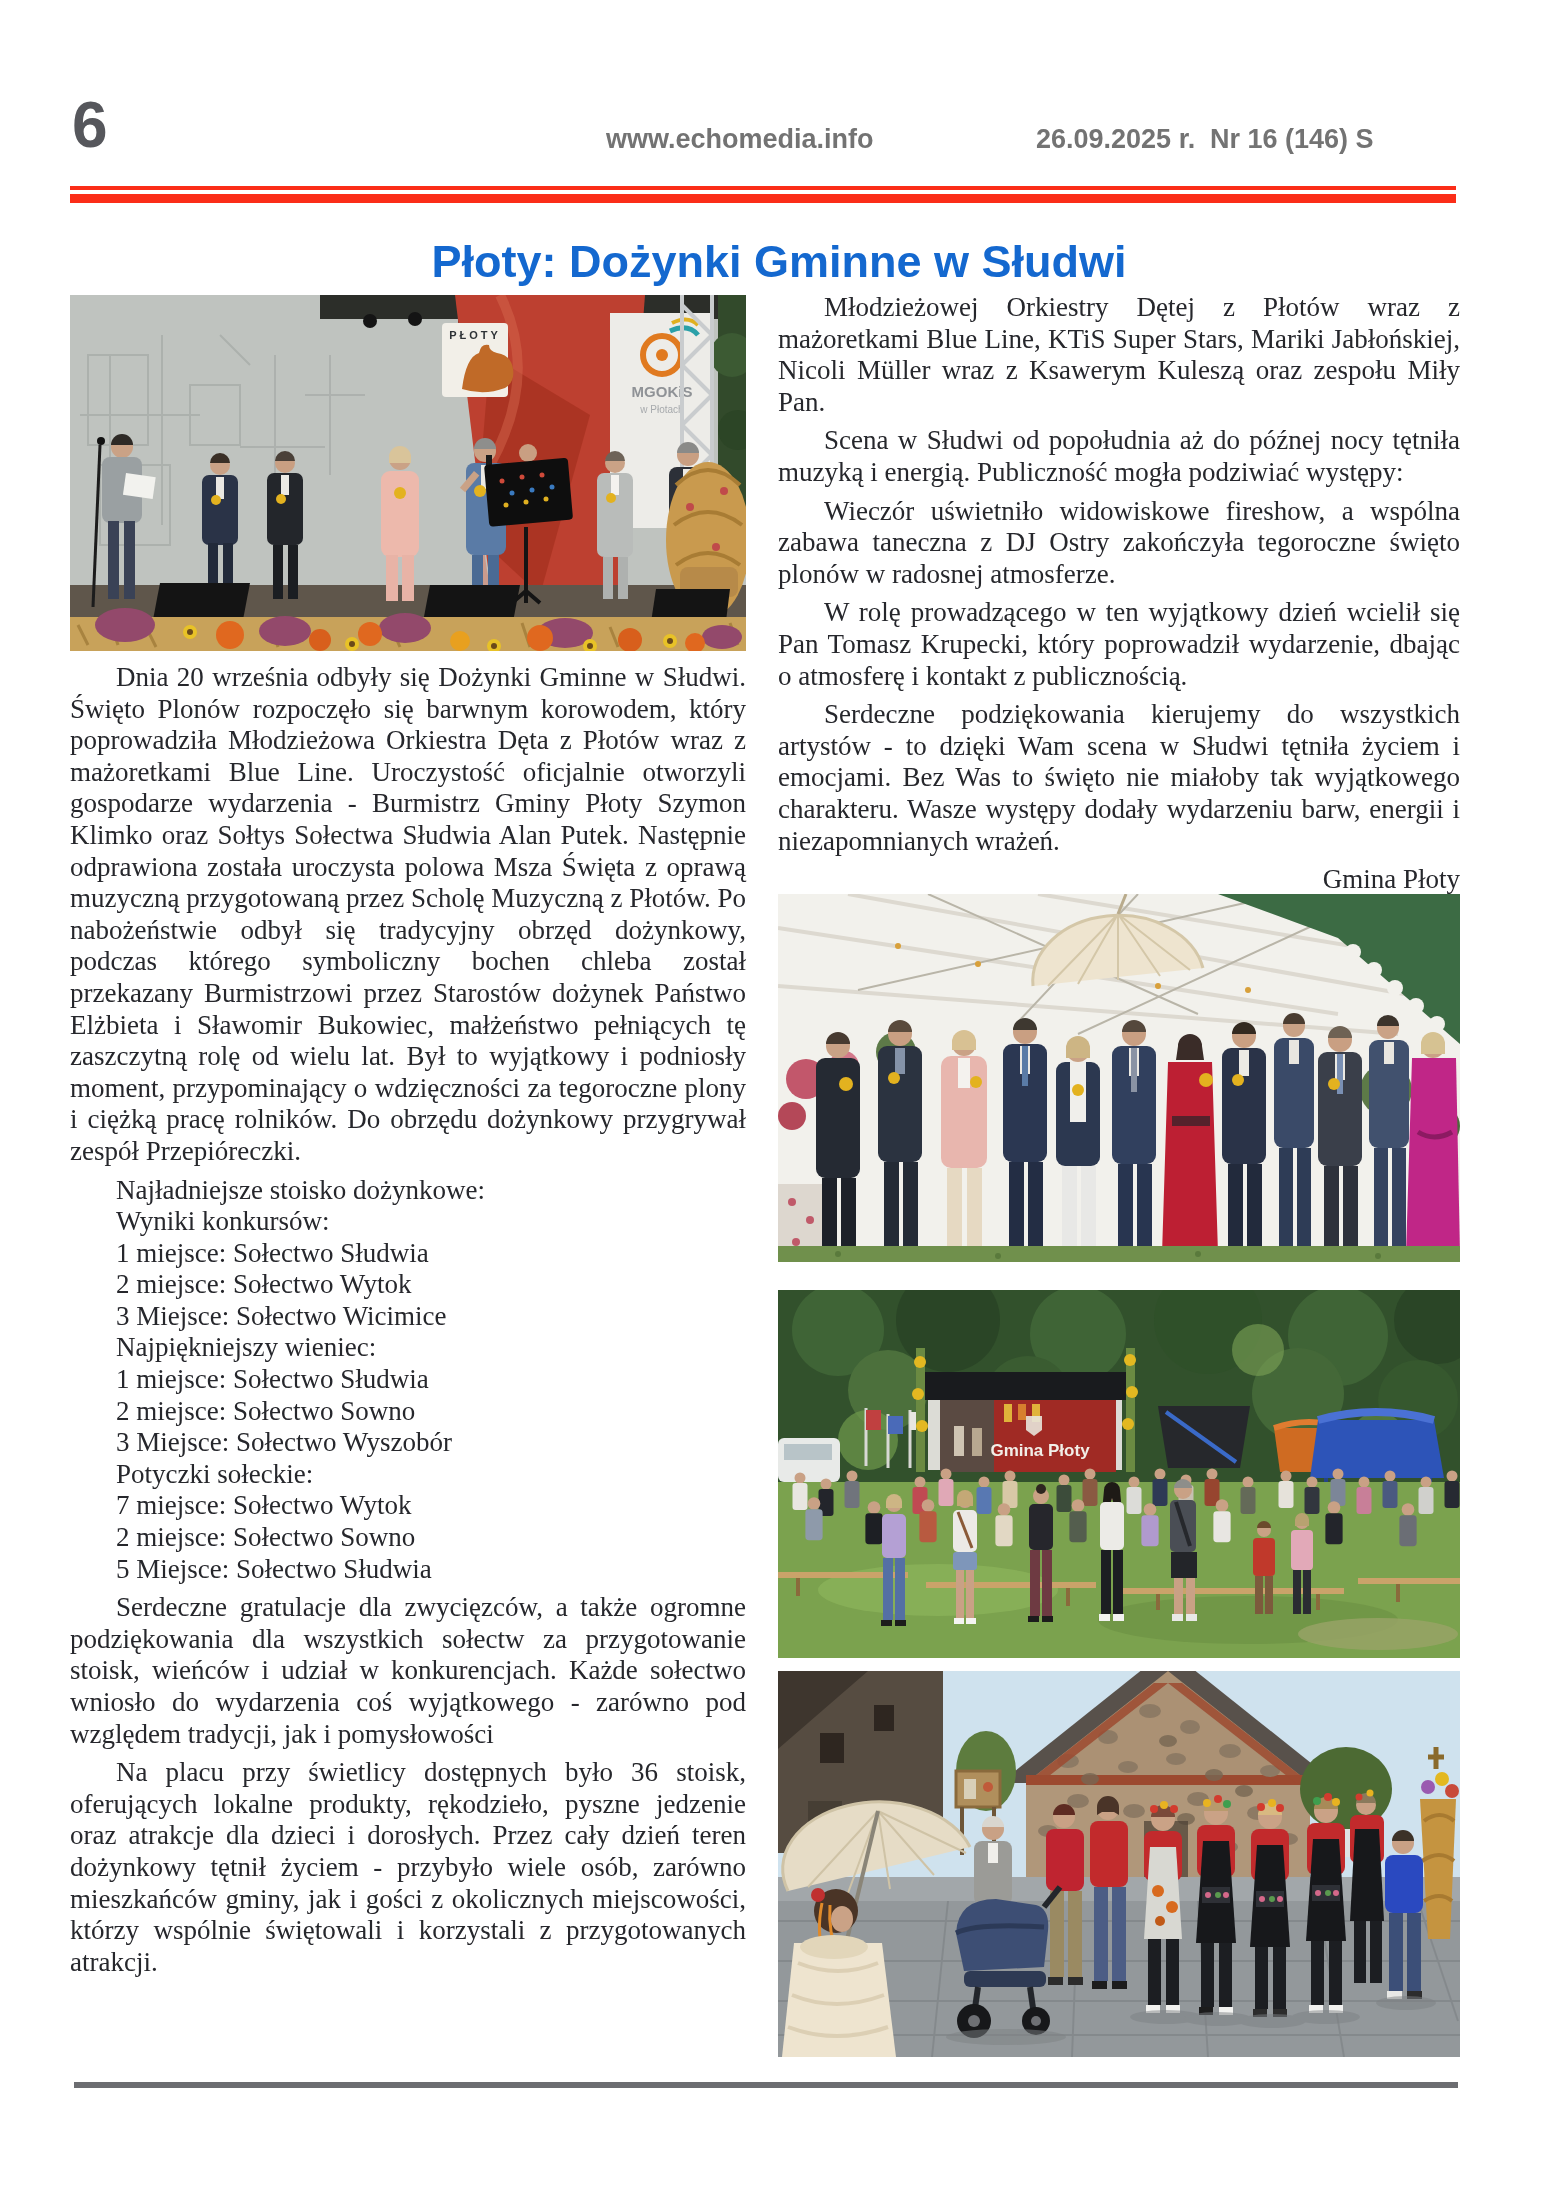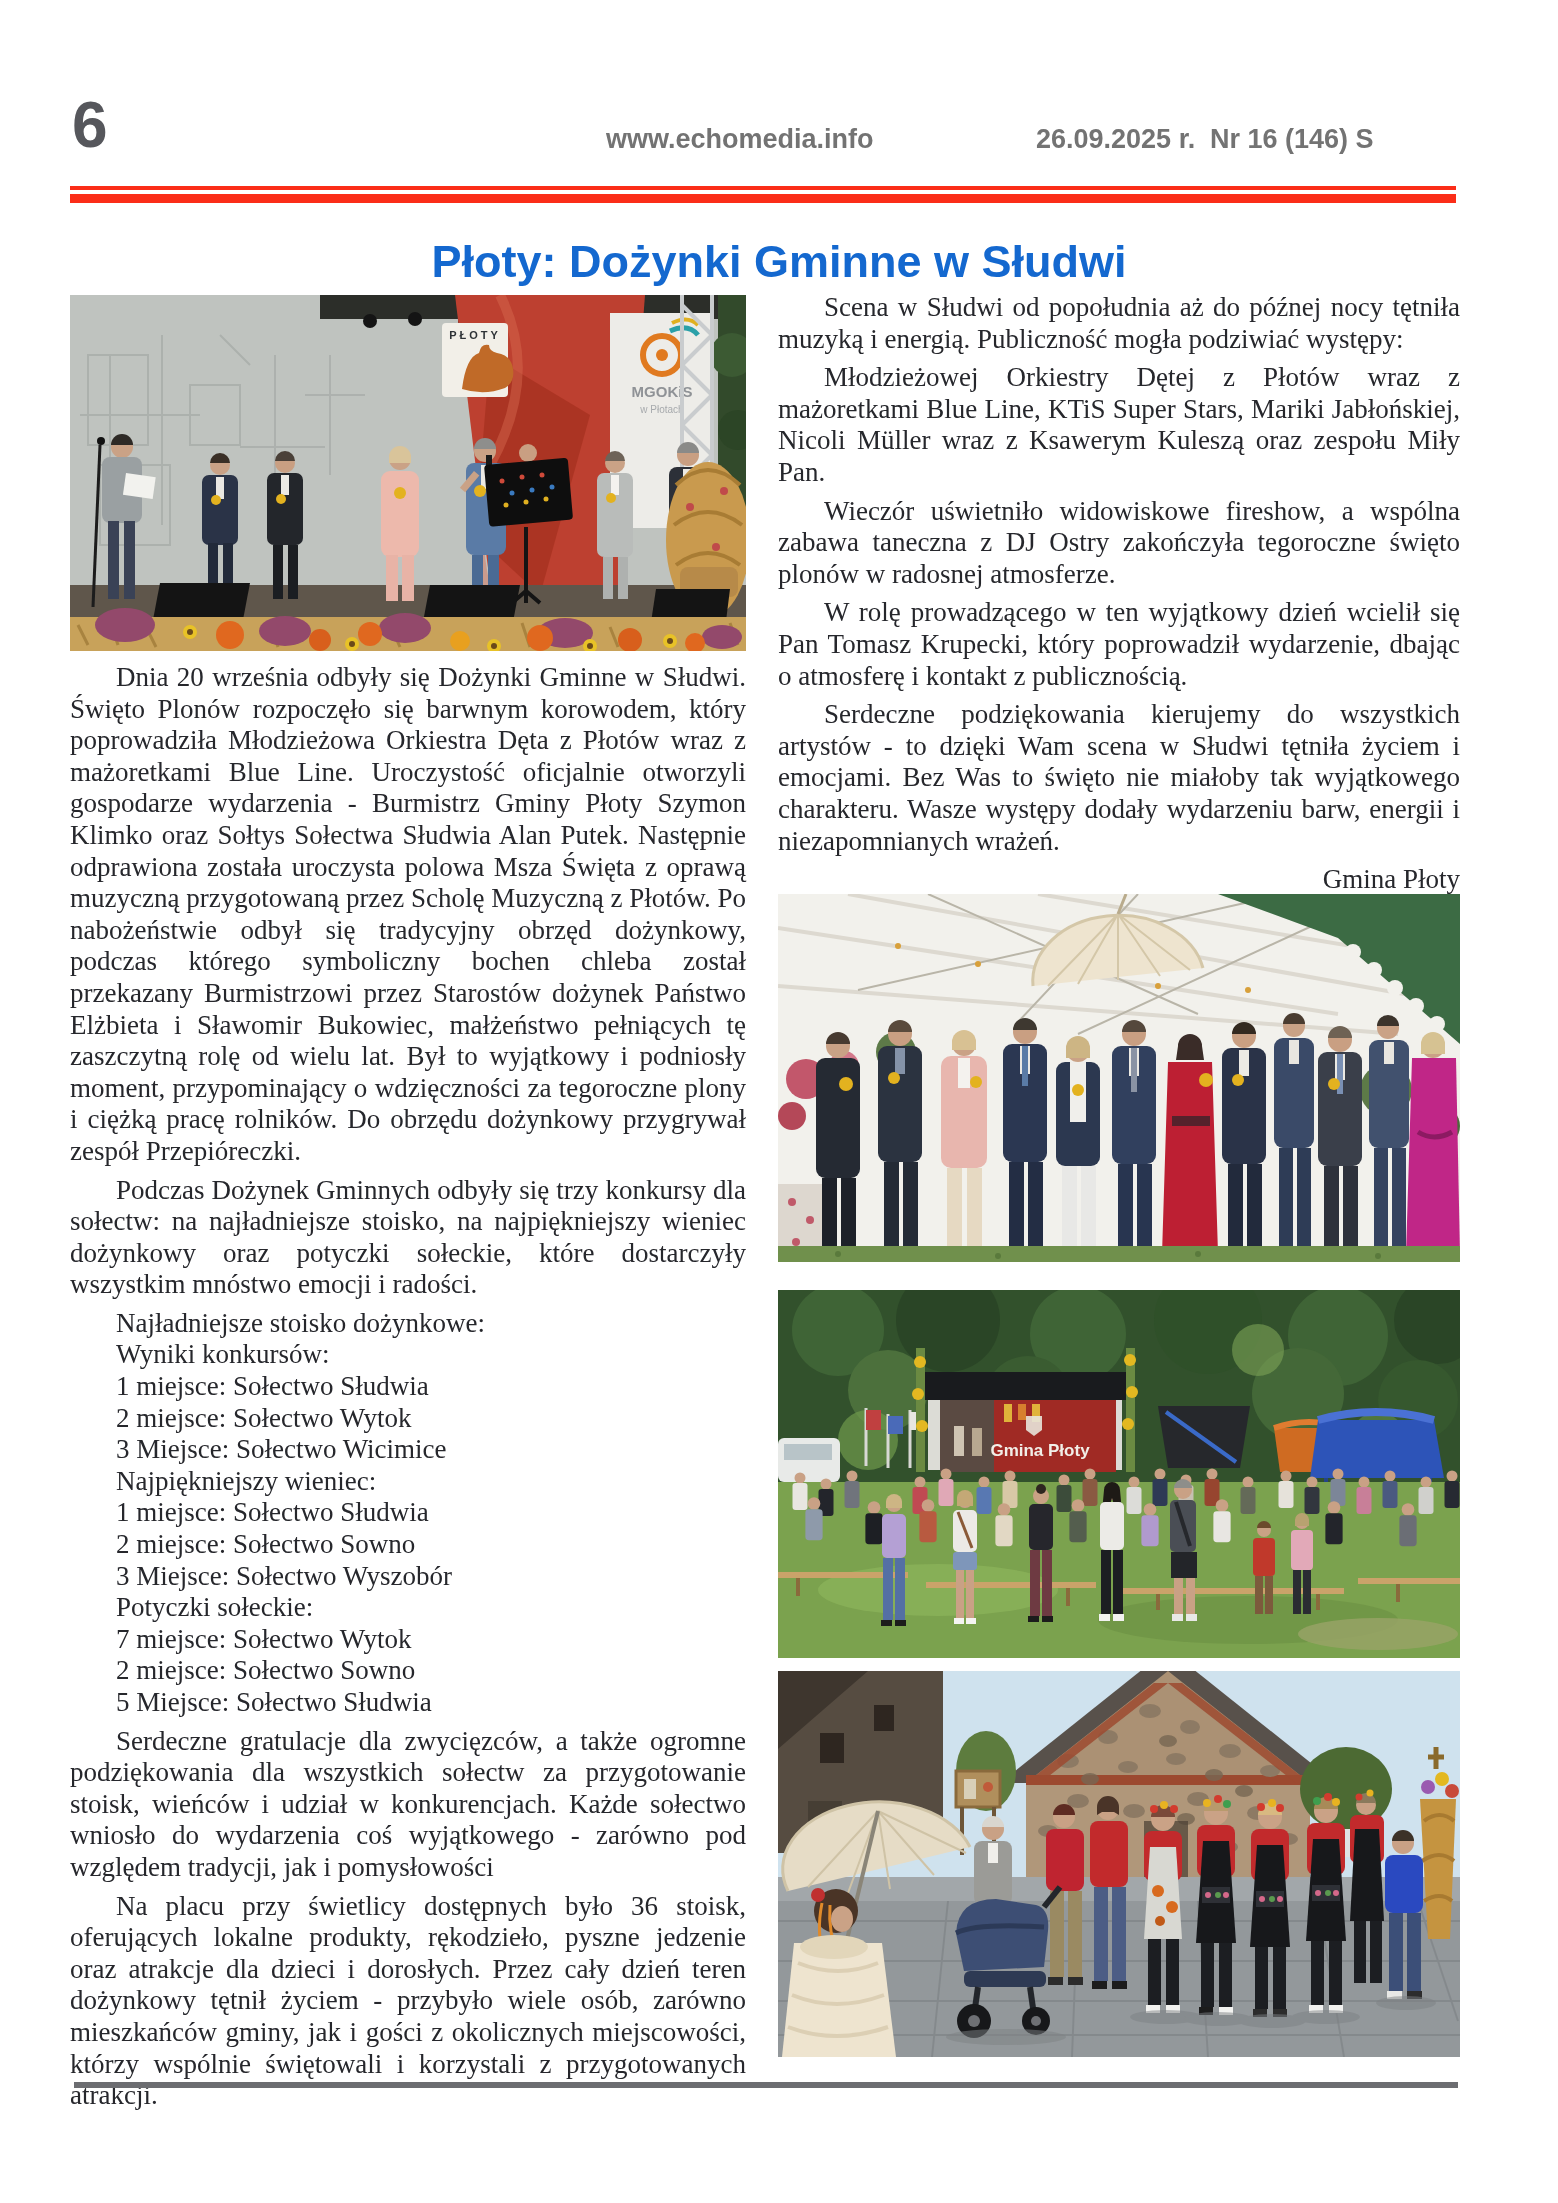--- a/index.html
+++ b/index.html
@@ -216,43 +216,42 @@
       <circle cx="520" cy="351" r="7" fill="#e8c227"></circle>
           <circle cx="520" cy="351" r="3" fill="#6b4a1a"></circle>
       <circle cx="600" cy="346" r="7" fill="#e8c227"></circle>
           <circle cx="600" cy="346" r="3" fill="#6b4a1a"></circle>
     </g>
   </svg>
   </div>
 
   <div id="col-left" class="col">
     <p>Dnia 20 września odbyły się Dożynki Gminne w Słudwi. Święto Plonów rozpoczęło się barwnym korowodem, który poprowadziła Młodzieżowa Orkiestra Dęta z Płotów wraz z mażoretkami Blue Line. Uroczystość oficjalnie otworzyli gospodarze wydarzenia - Burmistrz Gminy Płoty Szymon Klimko oraz Sołtys Sołectwa Słudwia Alan Putek. Następnie odprawiona została uroczysta polowa Msza Święta z oprawą muzyczną przygotowaną przez Scholę Muzyczną z Płotów. Po nabożeństwie odbył się tradycyjny obrzęd dożynkowy, podczas którego symboliczny bochen chleba został przekazany Burmistrzowi przez Starostów dożynek Państwo Elżbieta i Sławomir Bukowiec, małżeństwo pełniących tę zaszczytną rolę od wielu lat. Był to wyjątkowy i podniosły moment, przypominający o wdzięczności za tegoroczne plony i ciężką pracę rolników. Do obrzędu dożynkowy przygrywał zespół Przepióreczki.</p>
-    <p>Podczas Dożynek Gminnych odbyły się trzy konkursy dla sołectw: na najładniejsze stoisko, na najpiękniejszy wieniec dożynkowy oraz potyczki sołeckie, które dostarczyły wszystkim mnóstwo emocji i radości.</p>
     <div class="results">
       <div class="rline">Najładniejsze stoisko dożynkowe:</div>
       <div class="rline">Wyniki konkursów:</div>
       <div class="rline">1 miejsce: Sołectwo Słudwia</div>
       <div class="rline">2 miejsce: Sołectwo Wytok</div>
       <div class="rline">3 Miejsce: Sołectwo Wicimice</div>
       <div class="rline">Najpiękniejszy wieniec:</div>
       <div class="rline">1 miejsce: Sołectwo Słudwia</div>
       <div class="rline">2 miejsce: Sołectwo Sowno</div>
       <div class="rline">3 Miejsce: Sołectwo Wyszobór</div>
       <div class="rline">Potyczki sołeckie:</div>
       <div class="rline">7 miejsce: Sołectwo Wytok</div>
       <div class="rline">2 miejsce: Sołectwo Sowno</div>
       <div class="rline">5 Miejsce: Sołectwo Słudwia</div>
     </div>
     <p>Serdeczne gratulacje dla zwycięzców, a także ogromne podziękowania dla wszystkich sołectw za przygotowanie stoisk, wieńców i udział w konkurencjach. Każde sołectwo wniosło do wydarzenia coś wyjątkowego - zarówno pod względem tradycji, jak i pomysłowości</p>
     <p>Na placu przy świetlicy dostępnych było 36 stoisk, oferujących lokalne produkty, rękodzieło, pyszne jedzenie oraz atrakcje dla dzieci i dorosłych. Przez cały dzień teren dożynkowy tętnił życiem - przybyło wiele osób, zarówno mieszkańców gminy, jak i gości z okolicznych miejscowości, którzy wspólnie świętowali i korzystali z przygotowanych atrakcji.</p>
   </div>
 
   <div id="col-right" class="col">
+    <p>Młodzieżowej Orkiestry Dętej z Płotów wraz z mażoretkami Blue Line, KTiS Super Stars, Mariki Jabłońskiej, Nicoli Müller wraz z Ksawerym Kuleszą oraz zespołu Miły Pan.</p>
     <p>Scena w Słudwi od popołudnia aż do późnej nocy tętniła muzyką i energią. Publiczność mogła podziwiać występy:</p>
-    <p>Młodzieżowej Orkiestry Dętej z Płotów wraz z mażoretkami Blue Line, KTiS Super Stars, Mariki Jabłońskiej, Nicoli Müller wraz z Ksawerym Kuleszą oraz zespołu Miły Pan.</p>
     <p>Wieczór uświetniło widowiskowe fireshow, a wspólna zabawa taneczna z DJ Ostry zakończyła tegoroczne święto plonów w radosnej atmosferze.</p>
     <p>W rolę prowadzącego w ten wyjątkowy dzień wcielił się Pan Tomasz Krupecki, który poprowadził wydarzenie, dbając o atmosferę i kontakt z publicznością.</p>
     <p>Serdeczne podziękowania kierujemy do wszystkich artystów - to dzięki Wam scena w Słudwi tętniła życiem i emocjami. Bez Was to święto nie miałoby tak wyjątkowego charakteru. Wasze występy dodały wydarzeniu barw, energii i niezapomnianych wrażeń.</p>
     <p class="signature">Gmina Płoty</p>
   </div>
 
   <div id="photo-2" class="photo">
   <svg viewBox="0 0 682 368" preserveAspectRatio="none" xmlns="http://www.w3.org/2000/svg">
     <rect width="682" height="368" fill="#f2f1ec"></rect>
     <g stroke="#ddd9d0" stroke-width="4" fill="none">

